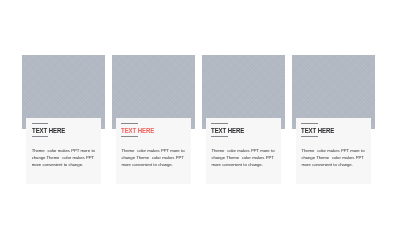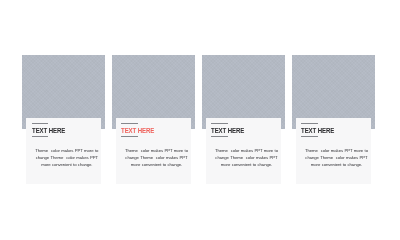--- a/index.html
+++ b/index.html
@@ -1,20 +1,20 @@
 <!DOCTYPE html>
 <html><head>
 <meta charset="utf-8">
 <style>
   html,body{margin:0;padding:0;}
   body{width:400px;height:225px;background:#ffffff;
        font-family:"Liberation Sans",sans-serif;overflow:hidden;
        -webkit-font-smoothing:antialiased;}
   .slide{position:relative;width:400px;height:225px;background:#ffffff;}
-  .card{position:absolute;top:0;width:90px;height:225px;text-align:center;}
+  .card{position:absolute;top:0;width:90px;height:225px;}
   .photo{position:absolute;left:0;top:55px;width:83.4px;height:73.5px;
          background-color:#b2b8c3;
          background-image:
            repeating-linear-gradient(45deg, rgba(255,255,255,0.026) 0 1.2px, rgba(0,0,0,0.009) 1.2px 2.4px),
            repeating-linear-gradient(-45deg, rgba(255,255,255,0.026) 0 1.2px, rgba(0,0,0,0.009) 1.2px 2.4px);}
   .panel{position:absolute;left:4.4px;top:117.8px;width:74.8px;height:66.6px;background:#f7f7f8;}
   .rule{position:absolute;left:5.4px;height:1px;background:#85878c;}
   .rule-top{top:5.4px;width:16.1px;}
   .rule-bot{top:18.3px;width:16.1px;}
   .heading{position:absolute;left:5.4px;top:8.1px;font-size:7.2px;font-weight:bold;

